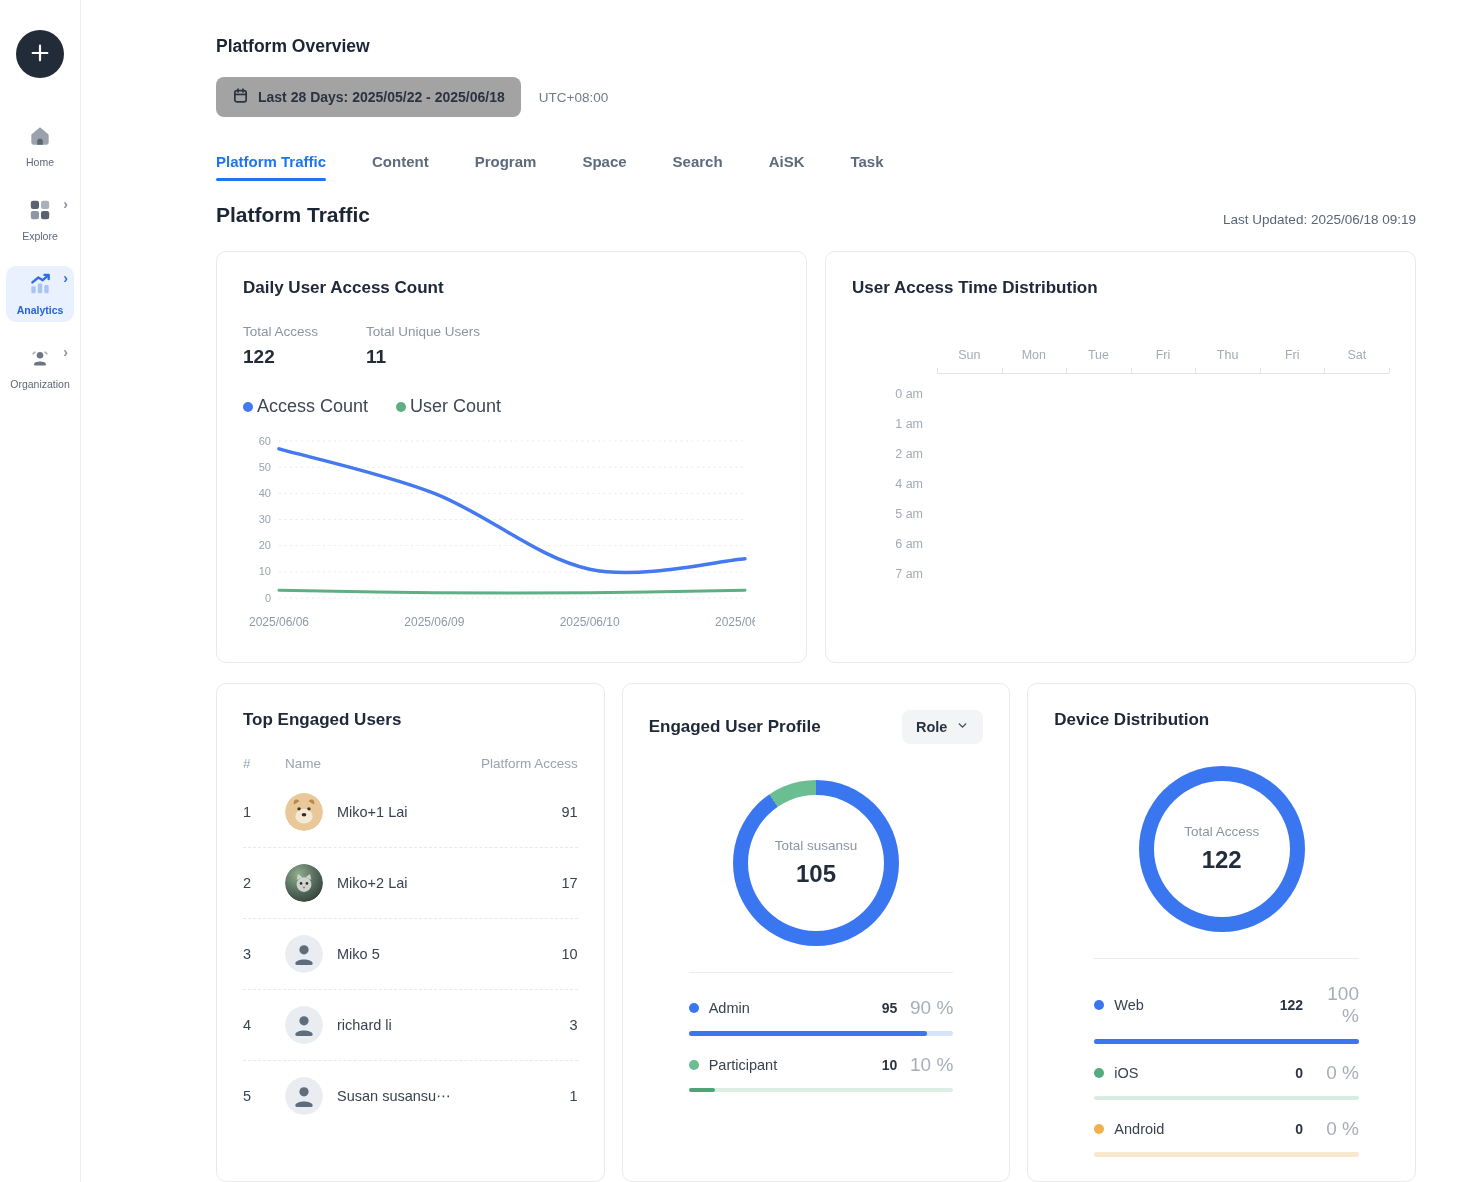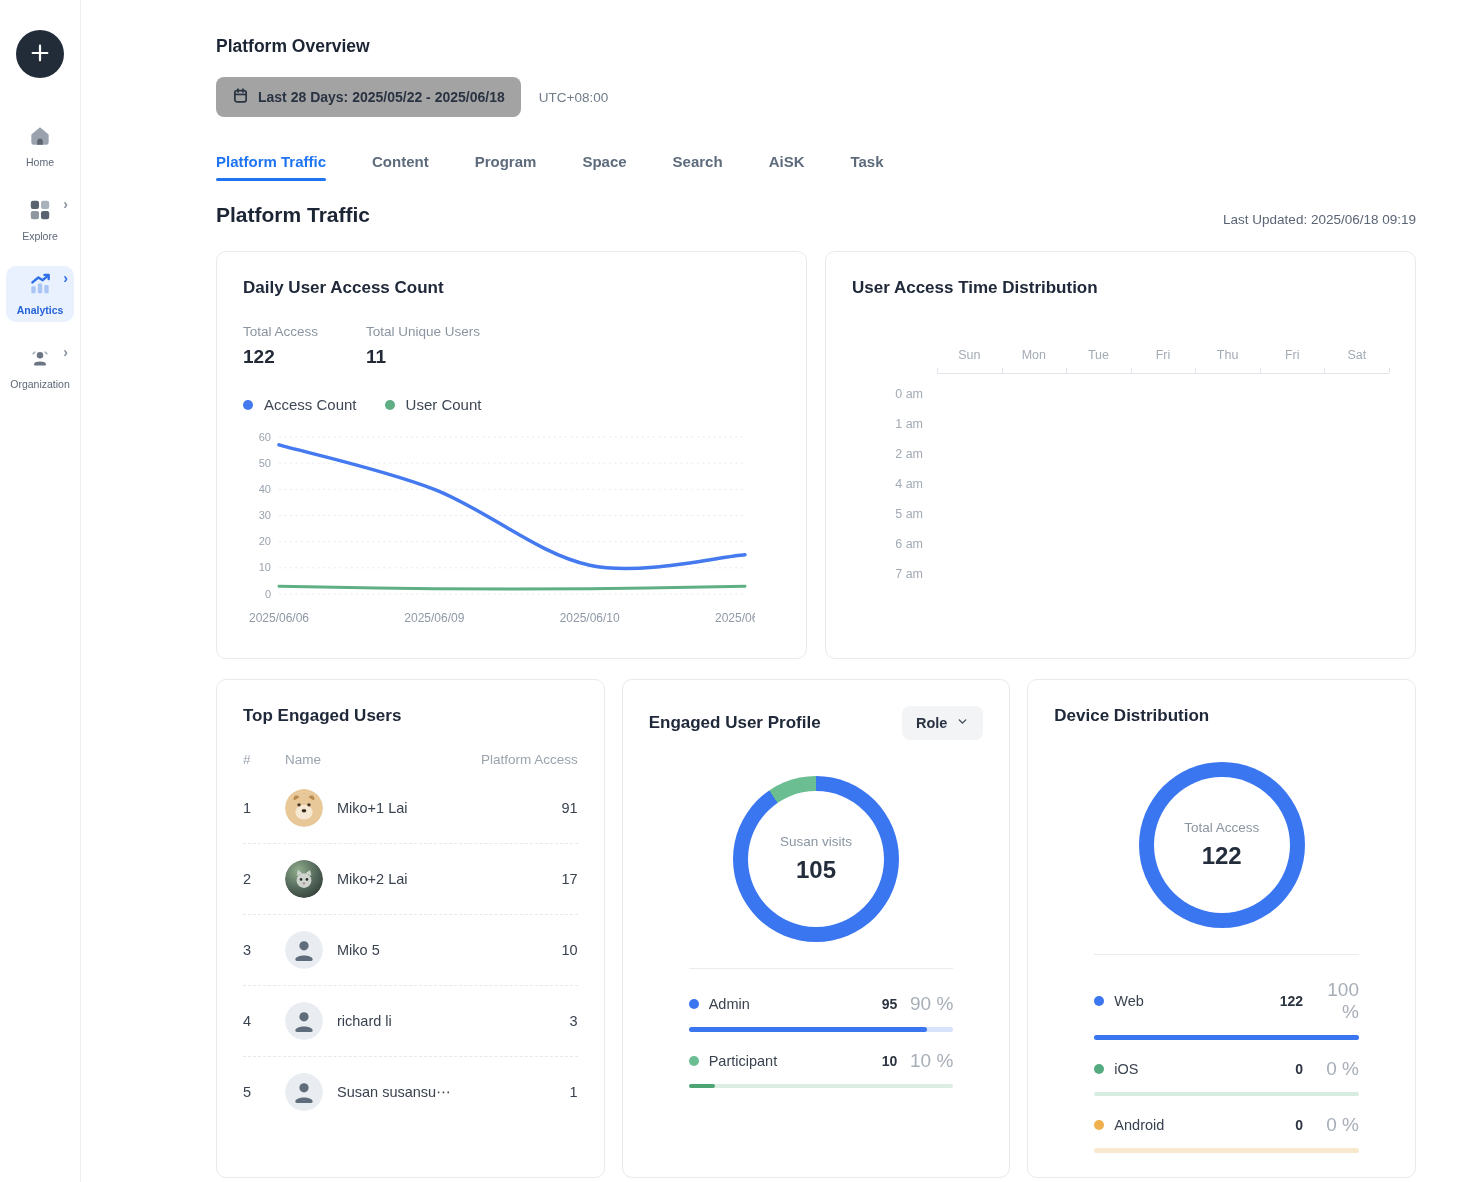--- a/index.html
+++ b/index.html
@@ -37,21 +37,21 @@
   .grid-2 { display:grid; grid-template-columns:1fr 1fr; gap:18px; margin-top:24px; }
   .grid-3 { display:grid; grid-template-columns:1fr 1fr 1fr; gap:17px; margin-top:20px; }
   .card { border:1px solid #e8eaed; border-radius:10px; background:#fff; padding:26px 26px 24px; }
   .card h3 { margin:0; font-size:17px; font-weight:700; color:#20293a; }
 
   
   .stats { display:flex; gap:48px; margin-top:26px; }
   .stat-label { font-size:13.5px; color:#8b95a1; }
   .stat-value { font-size:19px; font-weight:700; color:#232b39; margin-top:7px; }
   .chart-legend { display:flex; gap:28px; margin-top:28px; align-items:center; }
-  .cl-item { display:flex; align-items:center; gap:11px; font-size:15px; color:#3f4754;justify-content:center; }
+  .cl-item { display:flex; align-items:center; gap:4px; font-size:18px; color:#3f4754;justify-content:center; }
   .dot { width:10px; height:10px; border-radius:50%; display:inline-block; flex:0 0 10px; }
   #line-chart { margin-top:12px; }
 
   
   .hm { margin-top:50px; }
   .hm-head { display:flex; margin-left:85px; }
   .hm-day { flex:1; text-align:center; font-size:12.5px; color:#a3abb5; padding-bottom:11px; }
   .hm-axis { margin-left:85px; height:1px; background:#e1e5e9; position:relative; }
   .hm-tick { position:absolute; top:-5px; width:1px; height:5px; background:#e1e5e9; }
   .hm-body { margin-top:5px; }
@@ -380,21 +380,21 @@
             <span>
               <svg width="13" height="13" viewBox="0 0 24 24">
                   <path d="m6 9 6 6 6-6" stroke="#3f4957" stroke-width="2.6" fill="none" stroke-linecap="round" stroke-linejoin="round"></path>
                 </svg>
             </span>
           </button>
         </div>
         <div class="donut-wrap">
           <div class="donut" id="donut-role" style="background: conic-gradient(rgb(59, 118, 241) 0deg, rgb(59, 118, 241) 325.714deg, rgb(106, 190, 146) 325.714deg, rgb(106, 190, 146) 360deg);">
             <div class="donut-center">
-              <div class="dc-label">Susan visits</div>
+              <div class="dc-label">Total susansu</div>
               <div class="dc-value">105</div>
             </div>
           </div>
         </div>
         <div class="legend-wrap" id="legend-role">
             <div class="lg-row">
               <span class="dot" style="background:#3b76f1"></span>
               <span class="lg-label">Admin</span>
               <span class="lg-val">95</span>
               <span class="lg-pct">90 %</span>

